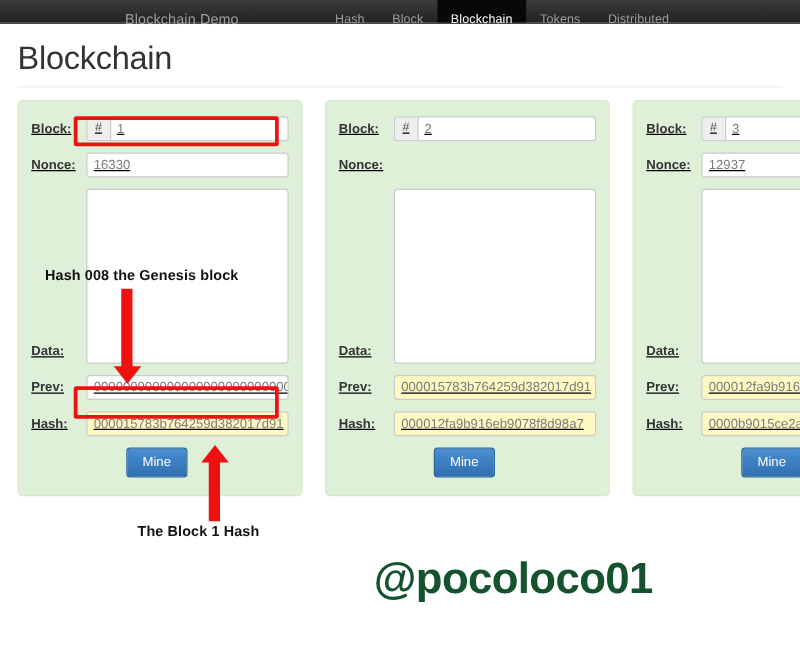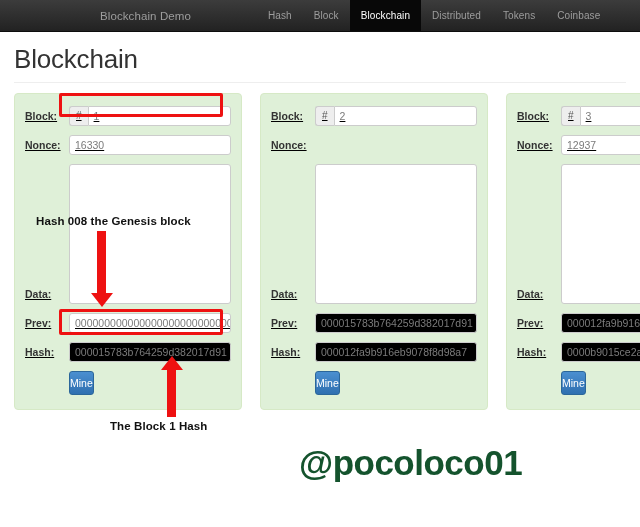--- a/index.html
+++ b/index.html
@@ -10,21 +10,21 @@
     width: 640px;
     height: 527px;
     overflow: hidden;
     background: #ffffff;
     font-family: "Liberation Sans", sans-serif;
   }
 
   
   .navbar {
     position: relative;
-    height: 32px;
+    height: 19px;
     background: linear-gradient(to bottom, #3c3c3c 0%, #222222 100%);
     border-bottom: 1px solid #0d0d0d;
     display: flex;
     align-items: stretch;
     width: 100%;
   }
   .brand {
     color: #9d9d9d;
     font-size: 11.5px;
     line-height: 32px;
@@ -133,40 +133,41 @@
     color: #7b7b7b;
     padding: 0 5px;
     line-height: 18px;
     font-family: "Liberation Sans", sans-serif;
     white-space: nowrap;
     overflow: hidden;
     display: flex;
     align-items: center;
   }
   .field.solo { border-radius: 3px; }
-  .field.readonly { background: #000000; }
+  .field.readonly { background: #fef9c3; }
 
   .data-area {
     flex: 1 1 auto;
     height: 140px;
     background: #ffffff;
     border: 1px solid #cccccc;
     border-radius: 3px;
   }
 
   .mine-row { padding-left: 44px; }
   .mine-button {
     background: linear-gradient(to bottom, #4a8fd0 0%, #2f6fb0 100%);
     border: 1px solid #2b669a;
     border-radius: 3px;
     color: #ffffff;
     font-size: 10.5px;
-    padding: 5px 0;
+    padding: 5px 12px;
     cursor: pointer;
     font-family: "Liberation Sans", sans-serif;
+    margin-left: 32px;
   }
 
   
   .overlay { position: absolute; }
   .hl-box {
     border: 3px solid #ee1111;
     border-radius: 2px;
     pointer-events: none;
   }
   .ann-text {
@@ -206,23 +207,22 @@
 </style>
 </head>
 <body>
 
 <div class="navbar">
   <div class="brand">Blockchain Demo</div>
   <div class="nav-links">
     <div class="nav-link">Hash</div>
     <div class="nav-link">Block</div>
     <div class="nav-link active">Blockchain</div>
+    <div class="nav-link">Tokens</div>
     <div class="nav-link">Distributed</div>
-    <div class="nav-link">Tokens</div>
-    <div class="nav-link">Coinbase</div>
   </div>
 </div>
 
 <div class="page-header">
   <h1 class="page-title">Blockchain</h1>
   <hr class="page-rule">
 </div>
 
 <div class="blocks-row">
 

